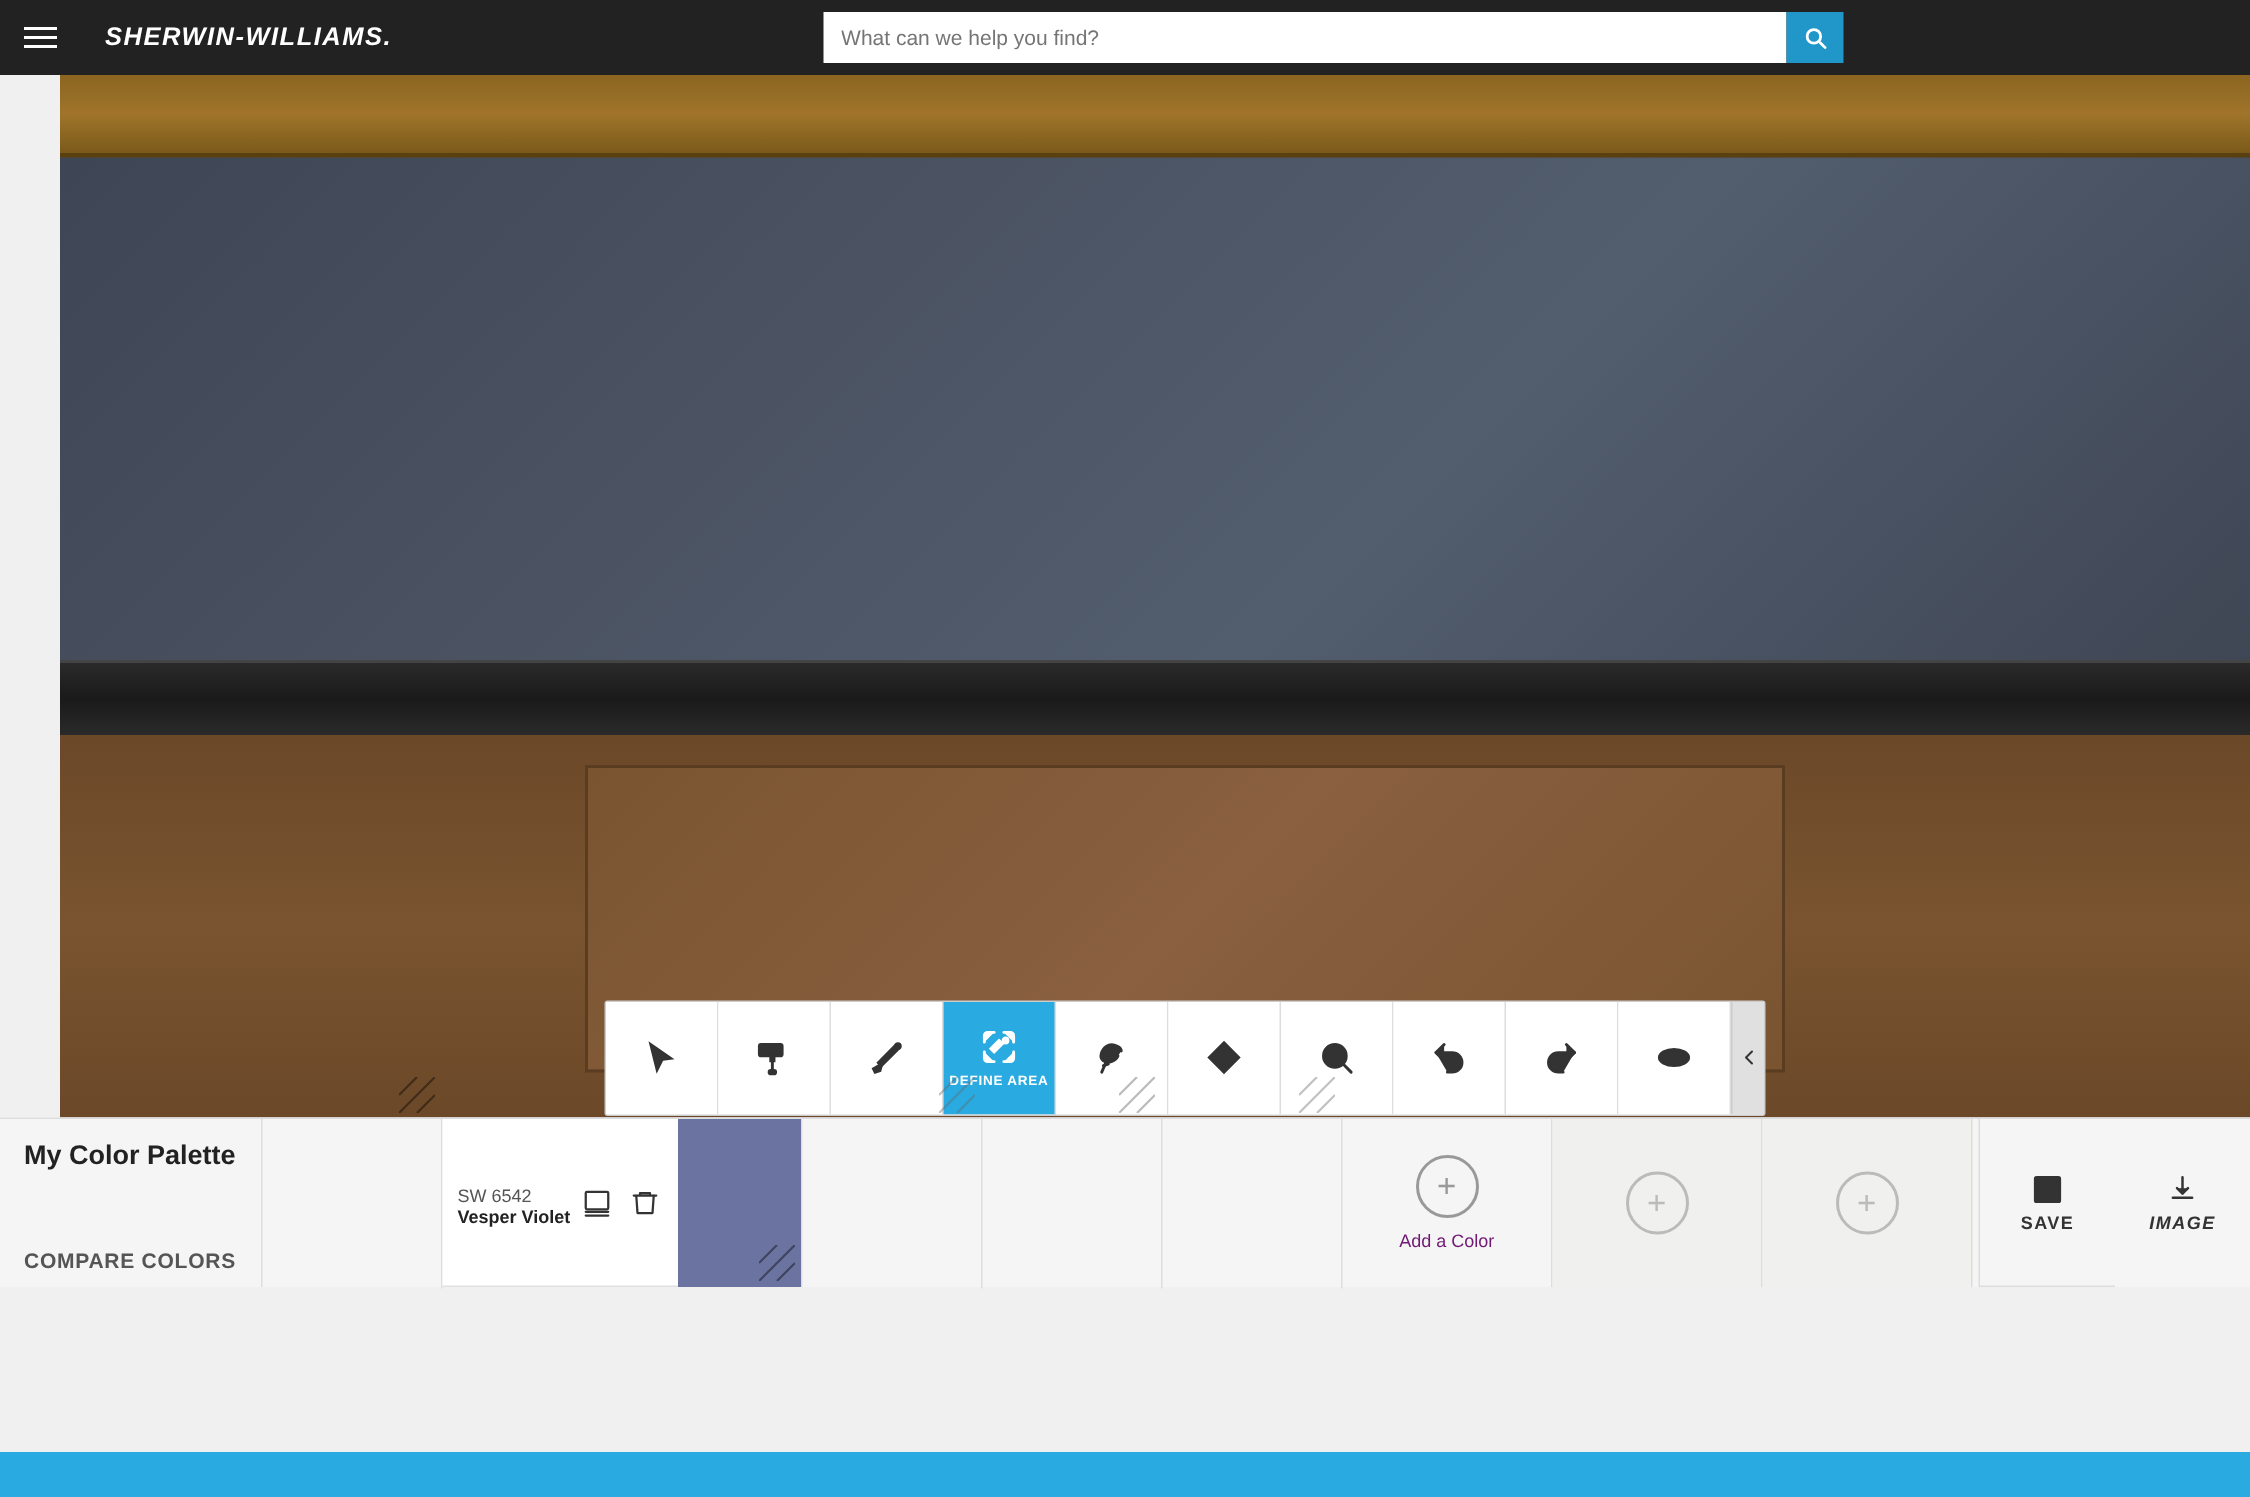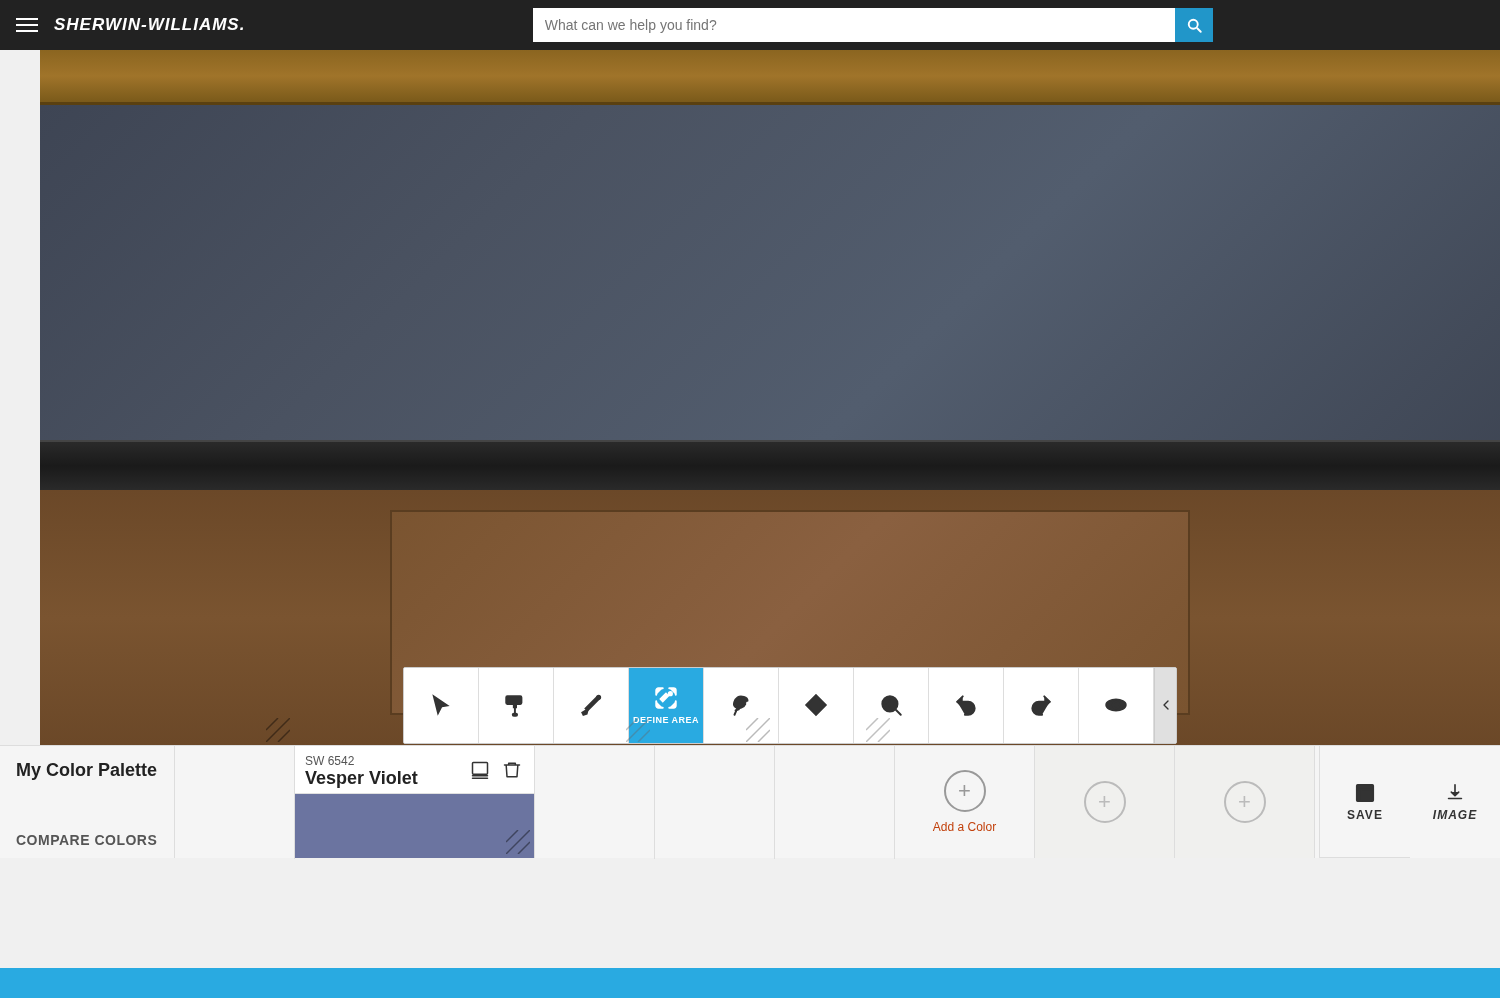--- a/index.html
+++ b/index.html
@@ -6,21 +6,21 @@
     body { width: 1500px; height: 998px; overflow: hidden; font-family: Arial, sans-serif; background: #f0f0f0; }
 
     
     #header {
       width: 100%;
       height: 50px;
       background: #222;
       display: flex;
       align-items: center;
       padding: 0 16px;
-      gap: 16px;
+      gap: 32px;
       z-index: 10;
       position: relative;
     }
     #hamburger-icon {
       display: flex; flex-direction: column; gap: 4px; cursor: pointer;
     }
     #hamburger-icon span {
       display: block; width: 22px; height: 2px; background: #fff;
     }
     #logo {
@@ -220,41 +220,41 @@
       flex: 0 0 120px;
       height: 113px;
       border-right: 1px solid #ddd;
     }
     .swatch-active {
       flex: 0 0 240px;
       background: #fff;
       border-right: 1px solid #ddd;
       position: relative;
       display: flex;
-      flex-direction: column;
+      flex-direction: row;
     }
     .swatch-active-header {
       display: flex;
       align-items: center;
       padding: 8px 10px 4px;
       gap: 6px;
       border-bottom: 1px solid #e0e0e0;
     }
     .swatch-active-info {
       font-size: 12px;
       color: #333;
       flex: 1;
     }
     .swatch-code {
       font-size: 12px;
       color: #555;
       display: block;
     }
     .swatch-name {
-      font-size: 18px;
+      font-size: 12px;
       font-weight: bold;
       color: #222;
     }
     .swatch-active-icons {
       display: flex;
       gap: 8px;
       margin-left: auto;
     }
     .swatch-active-icons button {
       background: none;
@@ -295,21 +295,21 @@
       border: 2px solid #999;
       border-radius: 50%;
       display: flex;
       align-items: center;
       justify-content: center;
       font-size: 22px;
       color: #999;
     }
     .add-color-text {
       font-size: 12px;
-      color: #c2410c;
+      color: #701a75;
     }
     .empty-swatch {
       flex: 0 0 140px;
       background: #f0f0ee;
       border-right: 1px solid #ddd;
       position: relative;
     }
 
     
     #palette-actions {

